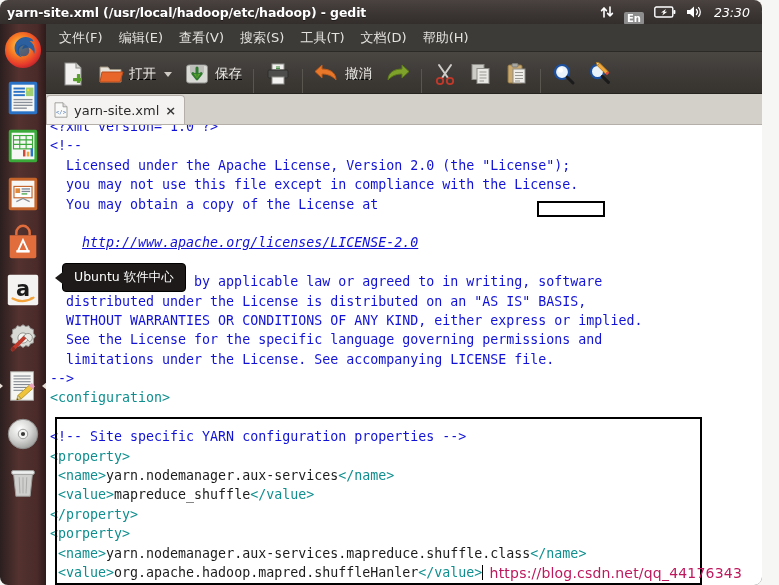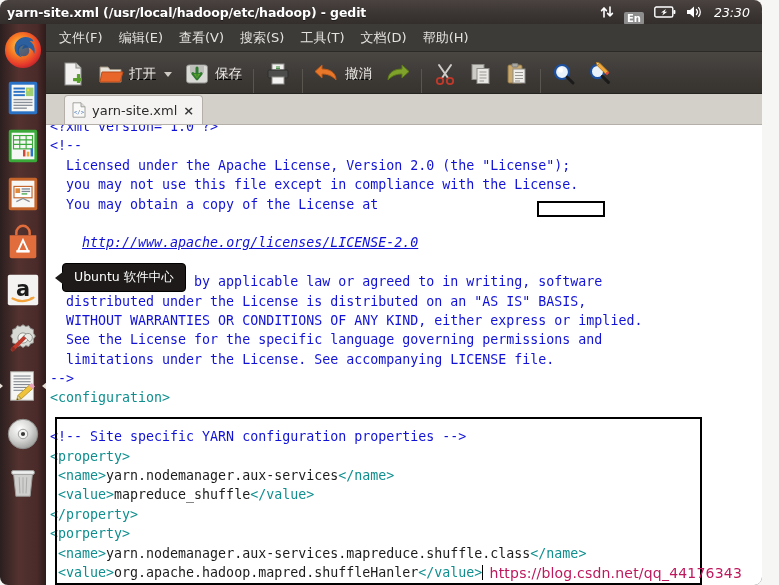--- a/index.html
+++ b/index.html
@@ -86,21 +86,21 @@
   .tb-label { color: #e9e7e3; font-size: 13.5px; white-space: nowrap; }
   .tb-sep { width: 1px; height: 24px; background: #59554f; margin: 0 5px; }
   .caret-dn {
     width: 0; height: 0; border-left: 4px solid transparent; border-right: 4px solid transparent;
     border-top: 5px solid #cfcac3; margin-left: 3px;
   }
 
   #tabstrip {
     height: 30px; background: #d3cfc9;
     border-bottom: 1px solid #b4afa8;
-    display: flex; align-items: flex-end; padding-left: 18px;
+    display: flex; align-items: flex-end; padding-left: 0;
   }
   #tab0 {
     height: 28px; background: #f4f3f1;
     border: 1px solid #b4afa8; border-bottom: none;
     border-radius: 4px 4px 0 0;
     display: flex; align-items: center; gap: 6px; padding: 0 8px 0 7px;
   }
   #tab0 .tab-title { font-size: 13px; color: #2b2b2b; }
   #tab0 .tab-close { font-size: 13px; color: #3a3a3a; font-weight: bold; cursor: pointer; }
 

